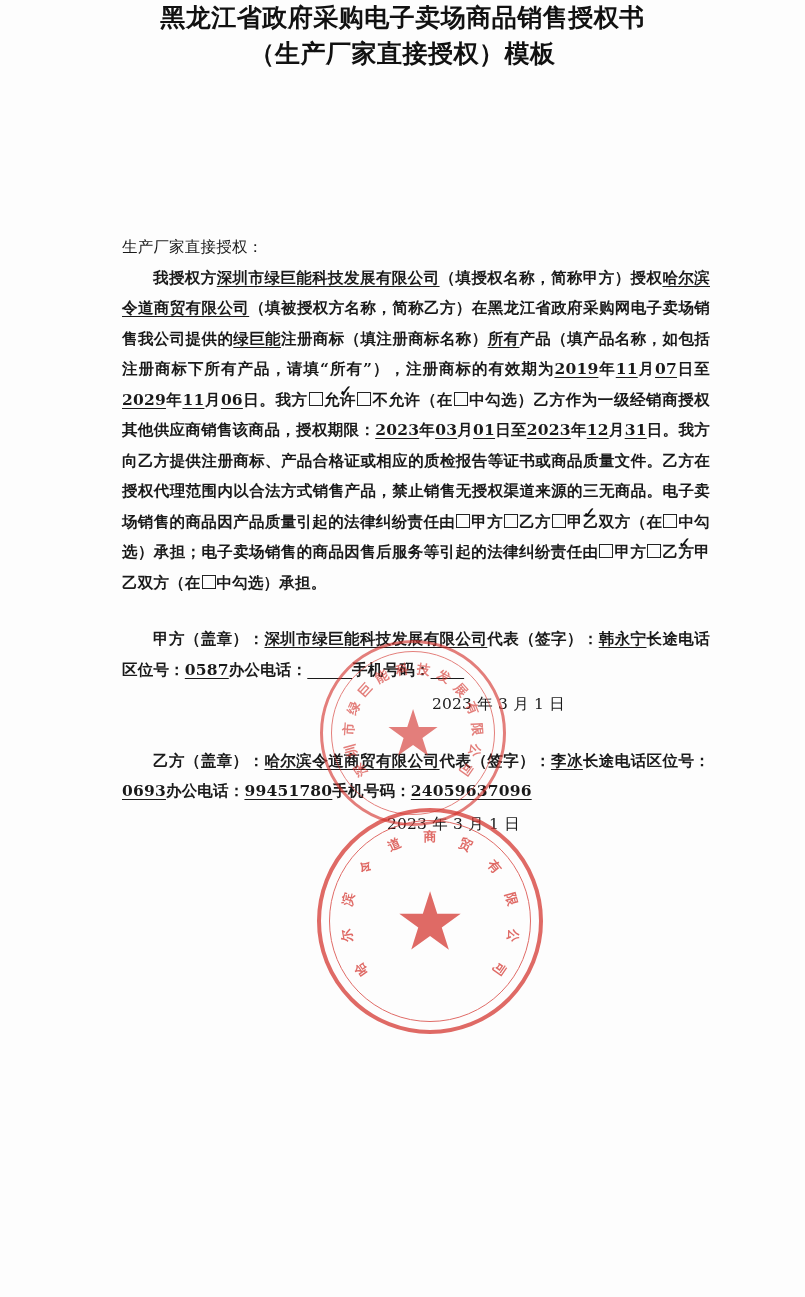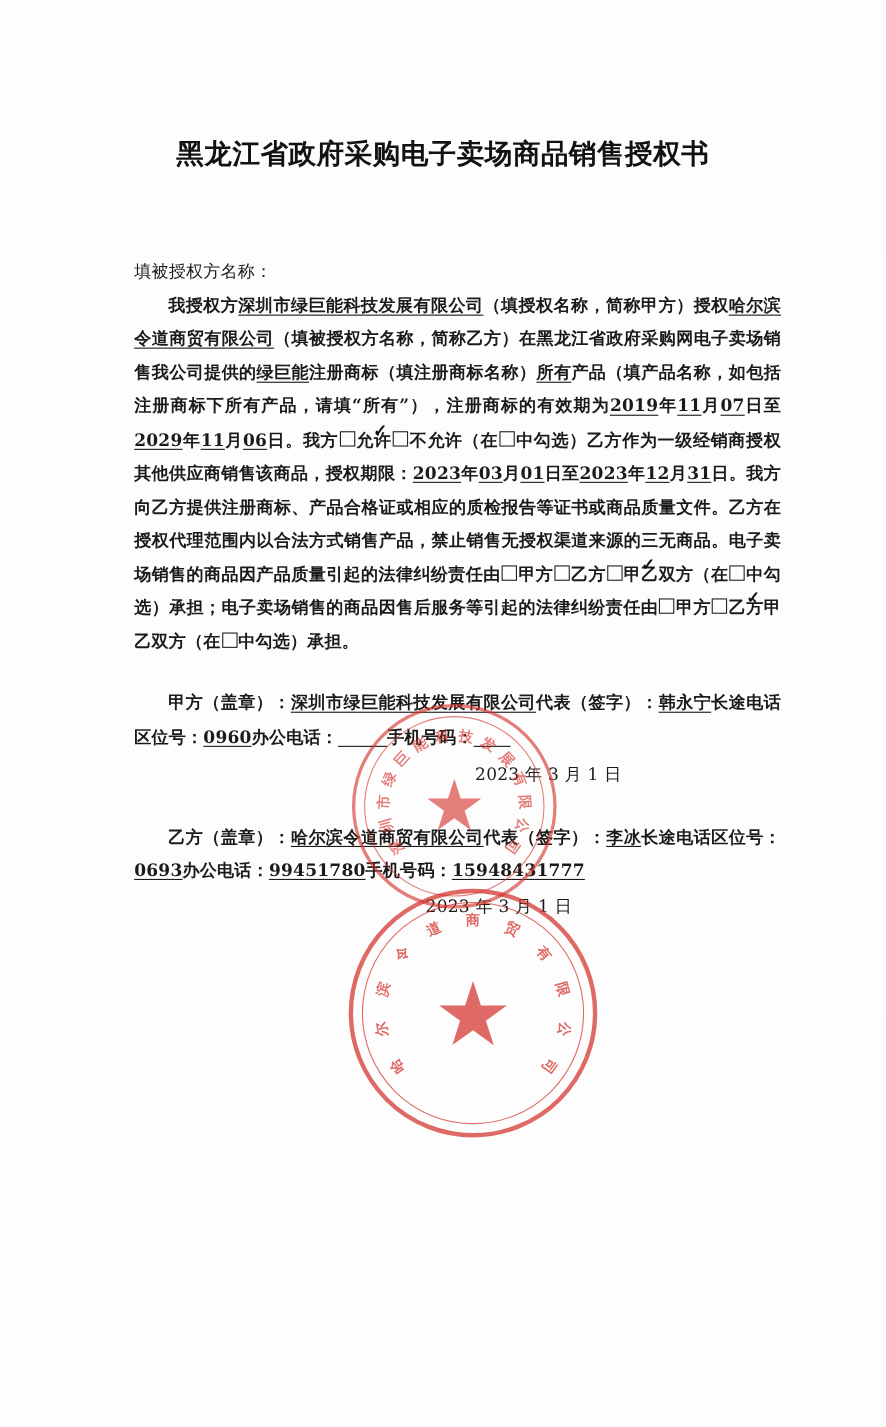--- a/index.html
+++ b/index.html
@@ -21,21 +21,20 @@
     background: #fdfdfd;
   }
   .title {
     text-align: center;
     font-family: "DejaVu Sans", "Liberation Sans", sans-serif;
     font-weight: bold;
     font-size: 25px;
     line-height: 36px;
     color: #111;
     margin: 0;
-    padding-top: 122px;
     letter-spacing: 0.5px;
   }
   .title .line2 {
     display: block;
   }
   .body-text {
     position: absolute;
     left: 122px;
     right: 95px;
     top: 232px;
@@ -144,33 +143,34 @@
     border: 1px solid #d4322c;
   }
 </style>
 </head>
 <body>
 
 <div class="page">
 
   <h1 class="title">
     <span>黑龙江省政府采购电子卖场商品销售授权书</span>
+    <span class="line2">（生产厂家直接授权）模板</span>
   </h1>
 
   <div class="body-text">
 
-    <p class="p">填被授权方名称：</p>
+    <p class="p">生产厂家直接授权：</p>
 
     <p class="p indent"><span>我授权方</span><span class="u">深圳市绿巨能科技发展有限公司</span><span>（填授权名称，简称甲方）授权</span><span class="u">哈尔滨令道商贸有限公司</span><span>（填被授权方名称，简称乙方）在黑龙江省政府采购网电子卖场销售我公司提供的</span><span class="u">绿巨能</span><span>注册商标（填注册商标名称）</span><span class="u">所有</span><span>产品（填产品名称，如包括注册商标下所有产品，请填“所有”），注册商标的有效期为</span><span class="u">2019</span><span>年</span><span class="u">11</span><span>月</span><span class="u">07</span><span>日至</span><span class="u">2029</span><span>年</span><span class="u">11</span><span>月</span><span class="u">06</span><span>日。我方</span><span class="box checked"></span><span>允许</span><span class="box"></span><span>不允许</span><span>（在</span><span class="box"></span><span>中勾选）乙方作为一级经销商授权其他供应商销售该商品，授权期限：</span><span class="u">2023</span><span>年</span><span class="u">03</span><span>月</span><span class="u">01</span><span>日至</span><span class="u">2023</span><span>年</span><span class="u">12</span><span>月</span><span class="u">31</span><span>日。我方向乙方提供注册商标、产品合格证或相应的质检报告等证书或商品质量文件。乙方在授权代理范围内以合法方式销售产品，禁止销售无授权渠道来源的三无商品。电子卖场销售的商品因产品质量引起的法律纠纷责任由</span><span class="box"></span><span>甲方</span><span class="box"></span><span>乙方</span><span class="box checked"></span><span>甲乙双方</span><span>（在</span><span class="box"></span><span>中勾选）承担；电子卖场销售的商品因售后服务等引起的法律纠纷责任由</span><span class="box"></span><span>甲方</span><span class="box checked"></span><span>乙方</span><span>甲乙双方</span><span>（在</span><span class="box"></span><span>中勾选）承担。</span></p>
 
-    <p class="p indent sig-block"><span>甲方（盖章）：</span><span class="u">深圳市绿巨能科技发展有限公司</span><span>代表（签字）：</span><span class="u">韩永宁</span><span>长途电话区位号：</span><span class="u">0960</span><span>办公电话：</span><span class="ul-space">&nbsp;&nbsp;&nbsp;&nbsp;&nbsp;&nbsp;&nbsp;&nbsp;</span><span>手机号码：</span><span class="ul-space">&nbsp;&nbsp;&nbsp;&nbsp;&nbsp;&nbsp;</span></p>
+    <p class="p indent sig-block"><span>甲方（盖章）：</span><span class="u">深圳市绿巨能科技发展有限公司</span><span>代表（签字）：</span><span class="u">韩永宁</span><span>长途电话区位号：</span><span class="u">0587</span><span>办公电话：</span><span class="ul-space">&nbsp;&nbsp;&nbsp;&nbsp;&nbsp;&nbsp;&nbsp;&nbsp;</span><span>手机号码：</span><span class="ul-space">&nbsp;&nbsp;&nbsp;&nbsp;&nbsp;&nbsp;</span></p>
 
     <p class="p date-line">2023 年 3 月 1 日</p>
 
-    <p class="p indent sig-block"><span>乙方（盖章）：</span><span class="u">哈尔滨令道商贸有限公司</span><span>代表（签字）：</span><span class="u">李冰</span><span>长途电话区位号：</span><span class="u">0693</span><span>办公电话：</span><span class="u">99451780</span><span>手机号码：</span><span class="u">15948431777</span></p>
+    <p class="p indent sig-block"><span>乙方（盖章）：</span><span class="u">哈尔滨令道商贸有限公司</span><span>代表（签字）：</span><span class="u">李冰</span><span>长途电话区位号：</span><span class="u">0693</span><span>办公电话：</span><span class="u">99451780</span><span>手机号码：</span><span class="u">24059637096</span></p>
 
     <p class="p date-line2">2023 年 3 月 1 日</p>
 
   </div>
 
   <div class="stamp" id="stamp-a">
     <div class="stamp-inner-line"></div>
     <div class="ring-text">
         <span style="transform: rotate(-125deg) translate(-50%, -73px);">深</span>
         <span style="transform: rotate(-105.769deg) translate(-50%, -73px);">圳</span>

